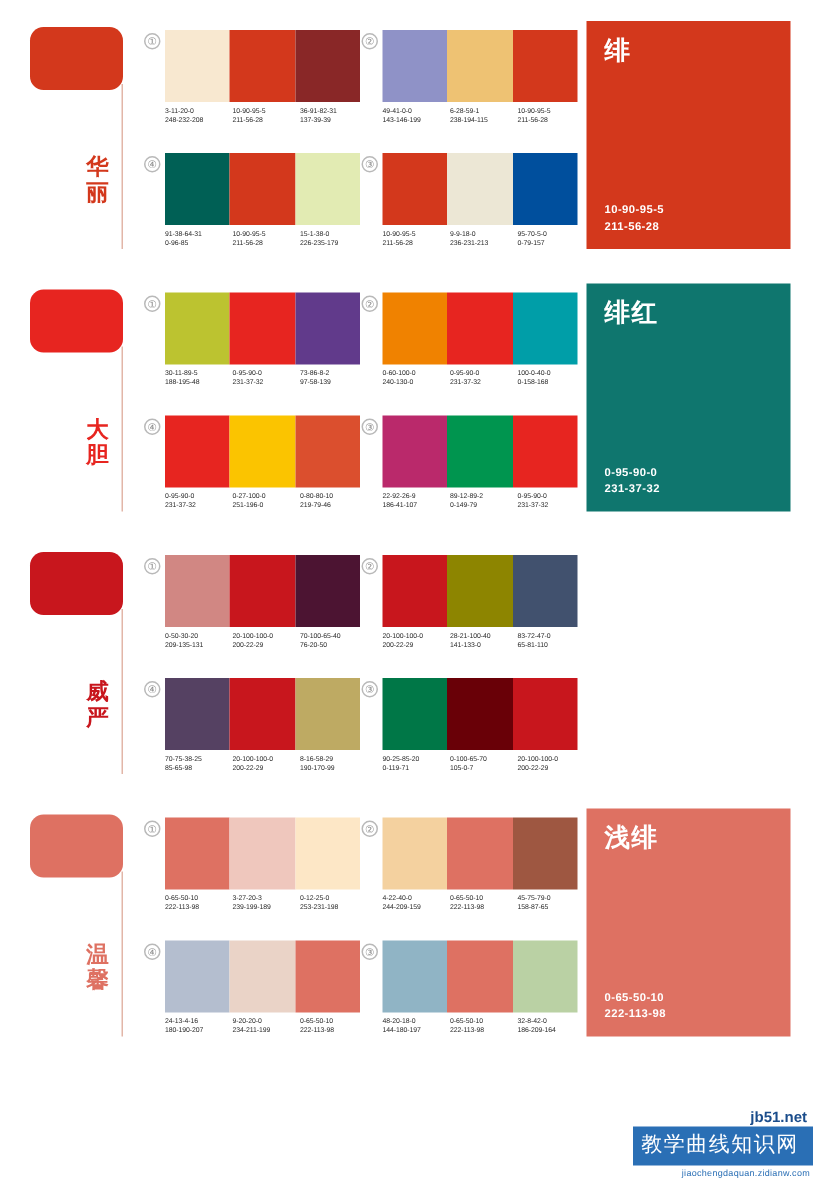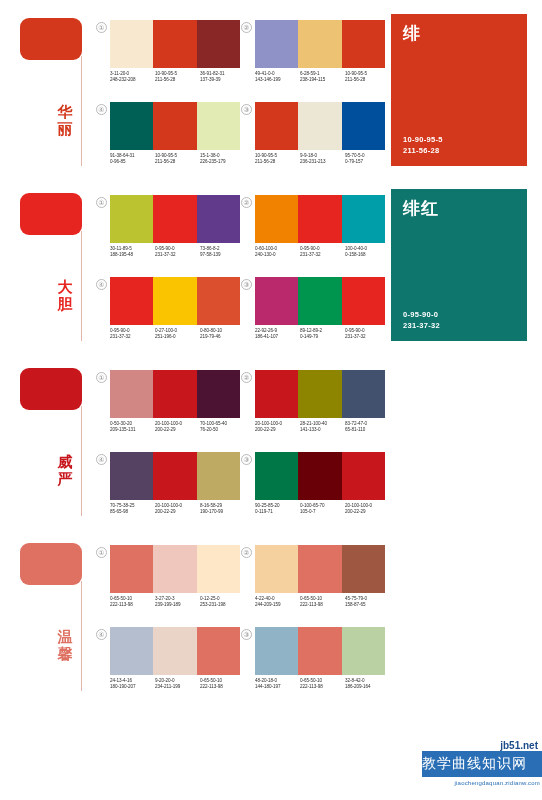--- a/index.html
+++ b/index.html
@@ -164,21 +164,21 @@
   .wm-band {
     position: absolute;
     right: 0;
     top: 13px;
     width: 120px;
     height: 26px;
     background: #2a6fb5;
     color: #ffffff;
     font-size: 14px;
     line-height: 26px;
-    text-align: left;
+    text-align: center;
     padding-right: 4px;
     font-family: "Liberation Serif", serif;
     letter-spacing: 1px;
   }
   .wm-sub {
     position: absolute;
     right: 2px;
     top: 41px;
     font-size: 6px;
     line-height: 8px;
@@ -591,20 +591,27 @@
             <div>
               <div class="cmyk">0-65-50-10</div>
               <div class="rgb">222-113-98</div>
             </div>
             <div>
               <div class="cmyk">32-8-42-0</div>
               <div class="rgb">186-209-164</div>
             </div>
           </div>
         </div>
+        <div class="panel" style="background: rgb(222, 113, 98);">
+          <div class="panel-name">浅绯</div>
+          <div class="panel-codes">
+            <div>0-65-50-10</div>
+            <div>222-113-98</div>
+          </div>
+        </div>
       </div>
     </div>
 
   <div class="watermark">
     <div class="wm-top">jb51.net</div>
     <div class="wm-band">教学曲线知识网</div>
     <div class="wm-sub">jiaochengdaquan.zidianw.com</div>
   </div>
 </div>
 

